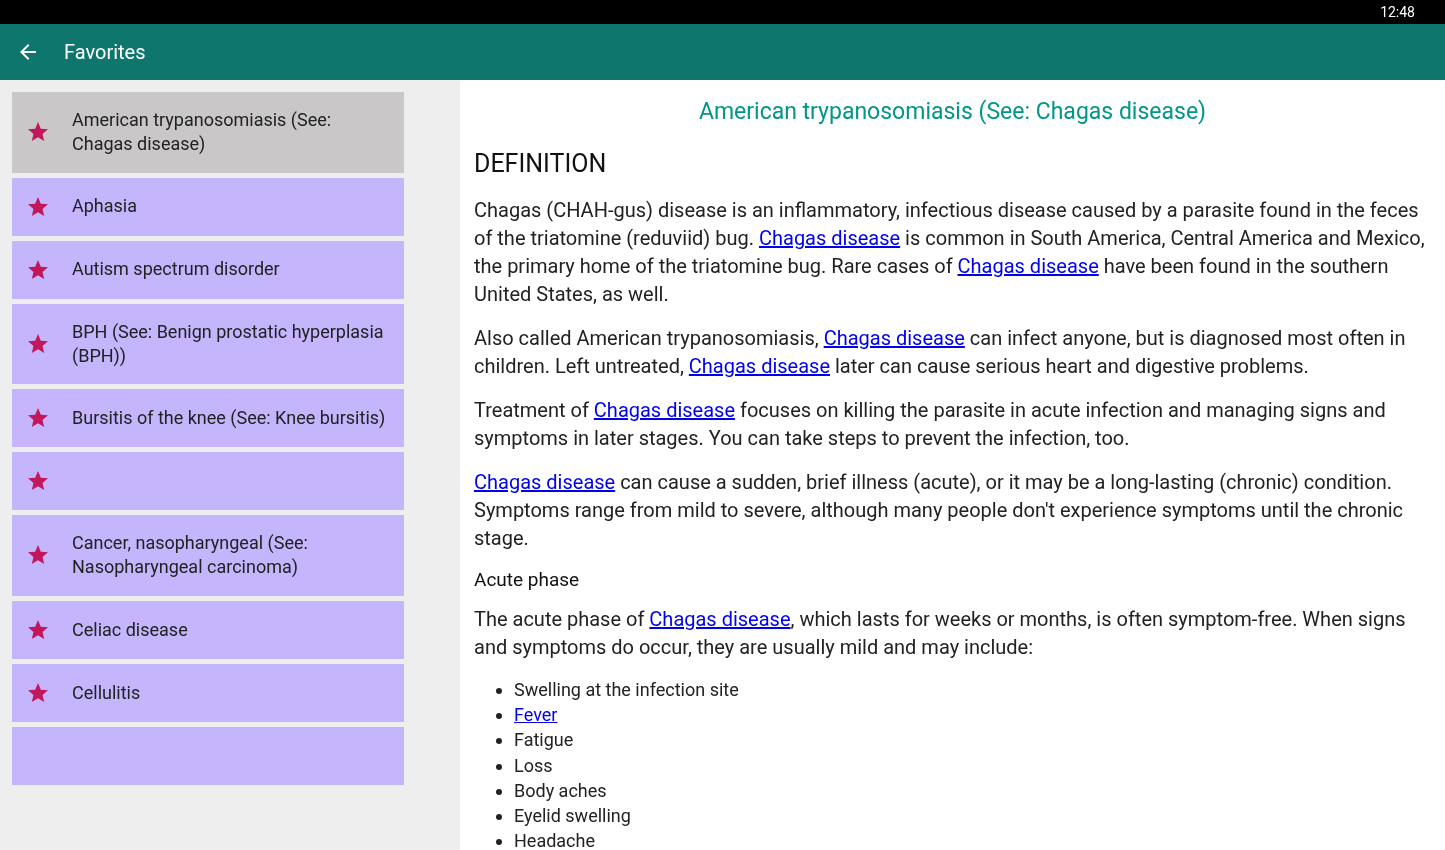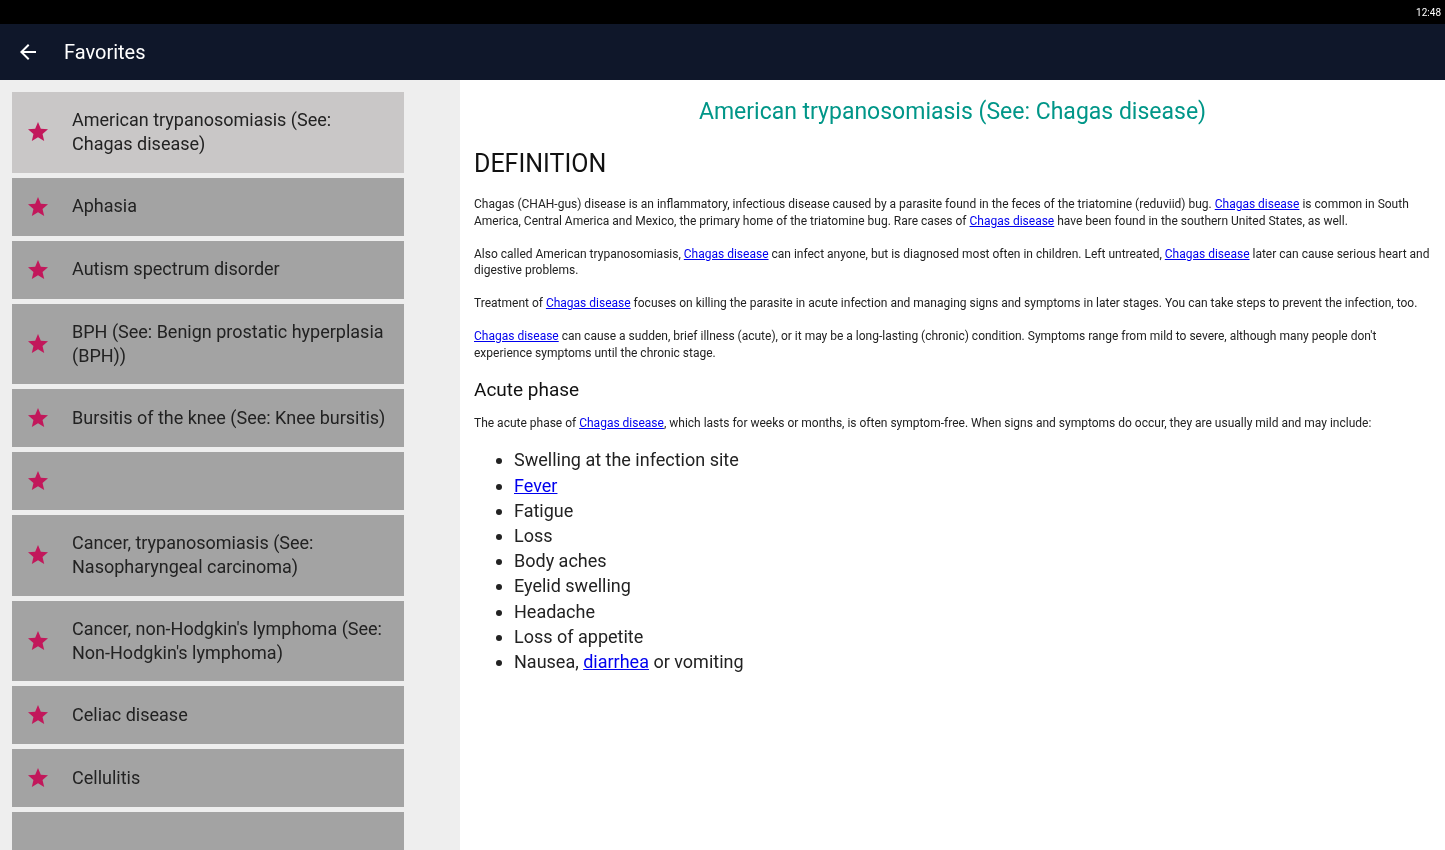--- a/index.html
+++ b/index.html
@@ -10,26 +10,26 @@
   height: 850px;
   overflow: hidden;
 }
 .status-bar {
   height: 24px;
   background: #000;
   color: #fff;
   display: flex;
   justify-content: flex-end;
   align-items: center;
-  padding: 0 4px;
-  font-size: 10px;
+  padding: 0 30px;
+  font-size: 14px;
 }
 .app-bar {
   height: 56px;
-  background: #0f172a;
+  background: #0f766e;
   color: #fff;
   display: flex;
   align-items: center;
   padding: 0 16px;
   gap: 24px;
 }
 .app-bar-title {
   font-size: 20px;
   font-weight: 400;
 }
@@ -46,21 +46,21 @@
   height: calc(850px - 24px - 56px);
   gap: 48px;
 }
 .sidebar {
   width: 412px;
   background: #eeeeee;
   overflow-y: auto;
   padding: 12px 8px 0 12px;
 }
 .list-item {
-  background: #a3a3a3;
+  background: #c4b5fd;
   display: flex;
   align-items: center;
   padding: 16px 14px;
   margin-bottom: 5px;
   gap: 22px;
   cursor: pointer;
   min-height: 58px;
 }
 .list-item.selected {
   background: #c9c7c7;
@@ -94,21 +94,21 @@
   margin: 18px 0 18px 0;
   color: #111;
 }
 .content h3 {
   font-size: 19px;
   font-weight: 400;
   margin: 16px 0 14px 0;
   color: #111;
 }
 .content p {
-  font-size: 12px;
+  font-size: 20px;
   line-height: 1.4;
   color: #222;
   margin-bottom: 16px;
 }
 .content a {
   color: #0000ee;
   text-decoration: underline;
 }
 .content ul {
   padding-left: 40px;
@@ -170,27 +170,21 @@
       </div>
       <div class="list-item">
         <svg class="star-icon" viewBox="0 0 24 24" fill="#c2185b">
           <path d="M12 17.27L18.18 21l-1.64-7.03L22 9.24l-7.19-.61L12 2 9.19 8.63 2 9.24l5.46 4.73L5.82 21z"></path>
         </svg>
       </div>
       <div class="list-item">
         <svg class="star-icon" viewBox="0 0 24 24" fill="#c2185b">
           <path d="M12 17.27L18.18 21l-1.64-7.03L22 9.24l-7.19-.61L12 2 9.19 8.63 2 9.24l5.46 4.73L5.82 21z"></path>
         </svg>
-        <span class="list-item-label">Cancer, trypanosomiasis (See: Nasopharyngeal carcinoma)</span>
-      </div>
-      <div class="list-item">
-        <svg class="star-icon" viewBox="0 0 24 24" fill="#c2185b">
-          <path d="M12 17.27L18.18 21l-1.64-7.03L22 9.24l-7.19-.61L12 2 9.19 8.63 2 9.24l5.46 4.73L5.82 21z"></path>
-        </svg>
-        <span class="list-item-label">Cancer, non-Hodgkin's lymphoma (See: Non-Hodgkin's lymphoma)</span>
+        <span class="list-item-label">Cancer, nasopharyngeal (See: Nasopharyngeal carcinoma)</span>
       </div>
       <div class="list-item">
         <svg class="star-icon" viewBox="0 0 24 24" fill="#c2185b">
           <path d="M12 17.27L18.18 21l-1.64-7.03L22 9.24l-7.19-.61L12 2 9.19 8.63 2 9.24l5.46 4.73L5.82 21z"></path>
         </svg>
         <span class="list-item-label">Celiac disease</span>
       </div>
       <div class="list-item">
         <svg class="star-icon" viewBox="0 0 24 24" fill="#c2185b">
           <path d="M12 17.27L18.18 21l-1.64-7.03L22 9.24l-7.19-.61L12 2 9.19 8.63 2 9.24l5.46 4.73L5.82 21z"></path>

